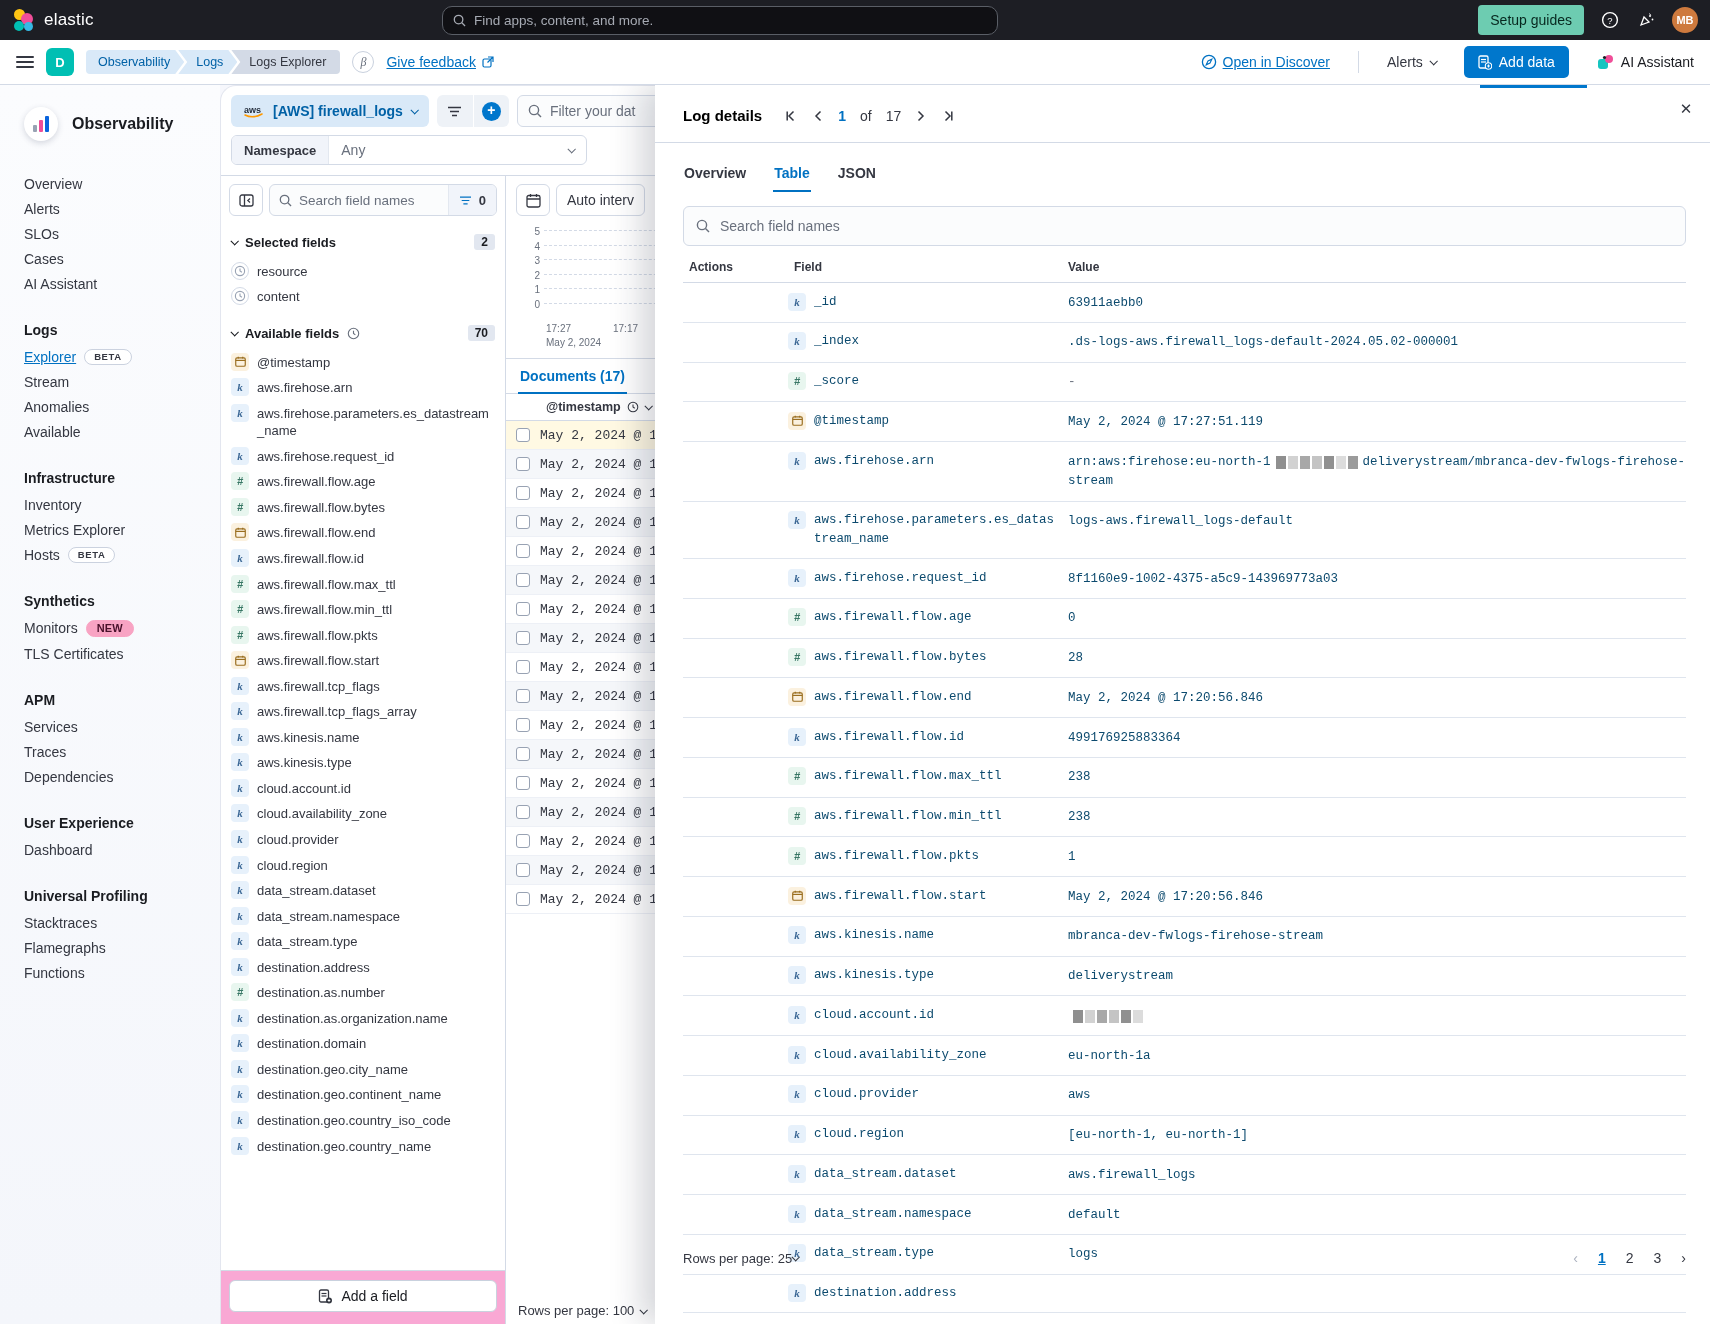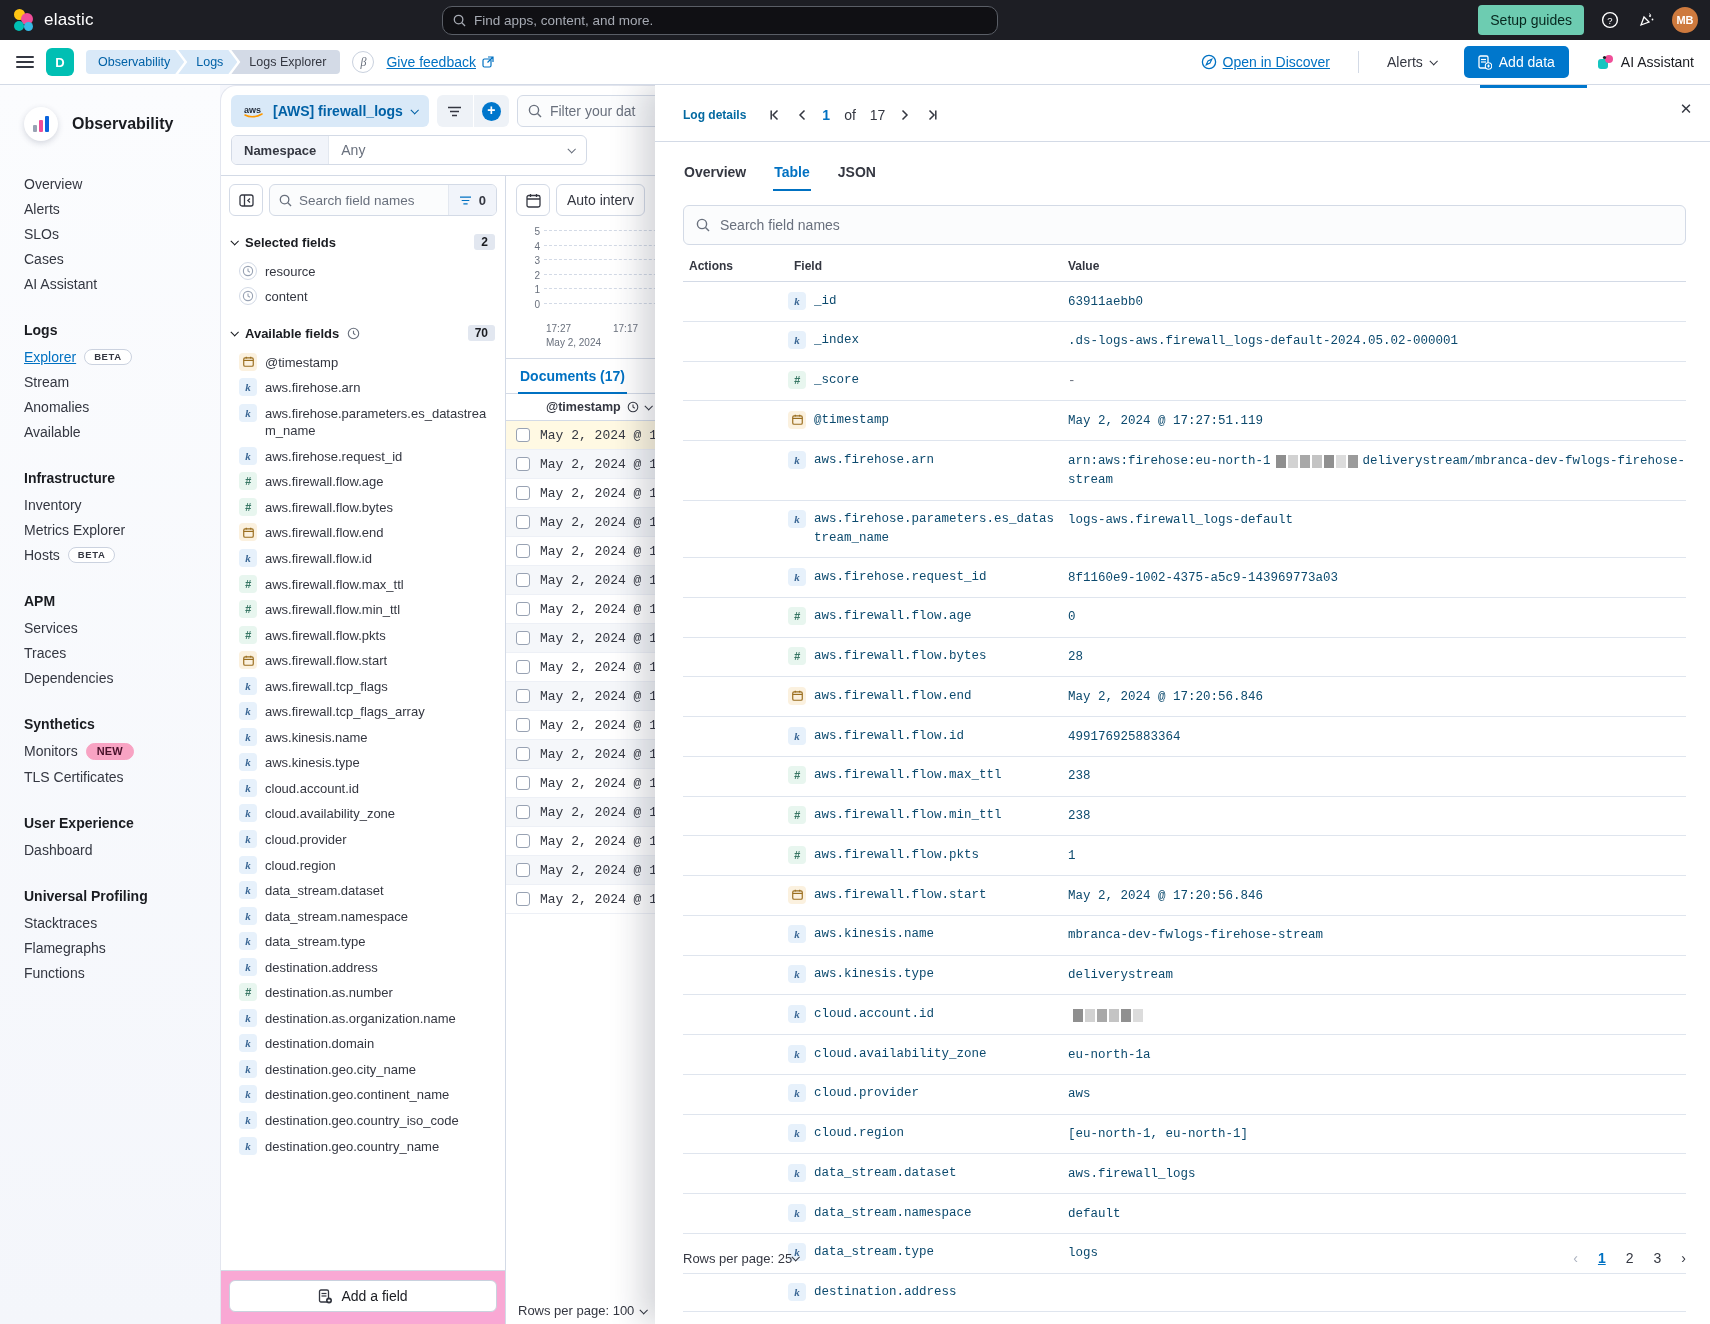--- a/index.html
+++ b/index.html
@@ -73,21 +73,21 @@
   .panels { flex:1; display:flex; min-height:0; position:relative; }
 
   
   .fields-panel { width:285px; border-right:1px solid #D3DAE6; position:relative; padding:8px 8px 0 8px; overflow:hidden; }
   .fp-toolbar { display:flex; gap:6px; margin-bottom:12px; }
   .sq-btn { width:34px; height:32px; border:1px solid #D3DAE6; border-radius:6px; background:#fff; display:flex; align-items:center; justify-content:center; }
   .fp-search { flex:1; height:32px; border:1px solid #D3DAE6; border-radius:6px; display:flex; align-items:center; gap:7px; padding:0 0 0 9px; color:#69707D; font-size:13.5px; background:#FBFCFD; overflow:hidden; }
   .fp-search .filter-count { margin-left:auto; height:100%; display:flex; align-items:center; gap:7px; background:#F1F4FA; padding:0 10px; border-left:1px solid #E3E8F0; color:#343741; font-weight:600; font-size:13px; }
   .sec-head { display:flex; align-items:center; gap:8px; font-size:13px; font-weight:700; color:#1A1C21; padding:6px 2px; }
   .count-badge { margin-left:auto; background:#E2E7F0; border-radius:3px; padding:1px 7px; font-size:12px; font-weight:600; }
-  .field-list { margin:2px 0 10px 8px; }
+  .field-list { margin:2px 0 10px 0; }
   .field-item { display:flex; align-items:flex-start; gap:8px; padding:3.5px 2px; font-size:13px; color:#343741; }
   .field-item .fname { word-break:break-all; line-height:1.35; padding-top:1px; }
   .type-icon { flex:0 0 18px; width:18px; height:18px; border-radius:4px; display:inline-flex; align-items:center; justify-content:center; font-size:11px; font-weight:700; }
   .t-k { background:#E7F1FB; color:#3B6795; font-style:italic; font-family:"Liberation Serif",serif; }
   .t-num { background:#E8F6EF; color:#387765; font-style:italic; }
   .t-date, .t-geo { background:#FBF1DF; color:#9A6E1F; }
   .t-unknown { background:#fff; color:#98A2B3; border:1px solid #D3DAE6; border-radius:50%; }
   .addfield-wrap { position:absolute; left:0; right:0; bottom:0; padding:9px 8px 12px; border-top:1px solid #D3DAE6; background:#f9a8d4; }
   .addfield-btn { width:100%; height:32px; border:1px solid #C9D1DE; border-radius:6px; background:#fff; font-family:inherit; font-size:14px; font-weight:500; color:#1A1C21; display:flex; align-items:center; justify-content:center; gap:8px; }
 
@@ -107,21 +107,21 @@
   .doc-row:nth-child(even) { background:#F5F7FA; }
   .doc-row.selected { background:#FFF9E3; }
   .checkbox { width:14px; height:14px; border:1px solid #98A2B3; border-radius:3px; background:#fff; flex:0 0 14px; }
   .dp-footer { position:absolute; bottom:6px; left:12px; font-size:13px; display:flex; align-items:center; gap:6px; }
 
   
   .flyout { position:absolute; left:655px; top:85px; right:0; bottom:0; background:#fff; box-shadow:-14px 0 30px rgba(20,30,50,.18); z-index:20; padding:0 24px 0 28px; }
   .fly-progress { position:absolute; top:0; left:825px; width:107px; height:3px; background:#0077CC; }
   .fly-close { position:absolute; top:12px; right:12px; width:24px; height:24px; border:none; background:transparent; color:#343741; font-size:15px; line-height:24px; text-align:center; font-family:inherit; }
   .fly-title-row { display:flex; align-items:center; gap:22px; padding-top:22px; }
-  .fly-title { font-size:12px; font-weight:700; color:#0369a1; }
+  .fly-title { font-size:15px; font-weight:700; color:#000000; }
   .pager { display:flex; align-items:center; gap:14px; color:#343741; }
   .pager .cur { color:#0071C2; font-weight:600; }
   .fly-hr { border:none; border-top:1px solid #D3DAE6; margin:18px -24px 0 -28px; }
   .fly-tabs { display:flex; gap:26px; margin-top:16px; }
   .fly-tab { font-size:14px; font-weight:600; color:#343741; padding:6px 1px 9px; }
   .fly-tab.active { color:#0071C2; border-bottom:2px solid #0071C2; }
   .fly-search { margin-top:14px; height:40px; border:1px solid #D3DAE6; border-radius:6px; background:#FBFCFD; display:flex; align-items:center; gap:10px; padding:0 12px; color:#69707D; font-size:14px; }
   .ftable { margin-top:6px; }
   .ftable .hrow { display:flex; border-bottom:1px solid #D3DAE6; padding:8px 0; font-size:12px; font-weight:700; color:#343741; }
   .frow { display:flex; border-bottom:1px solid #DFE5EE; padding:9.5px 0; align-items:flex-start; }
@@ -288,39 +288,39 @@
           </div>
           <div class="nav-item">
             <a href="#">Metrics Explorer</a>
           </div>
           <div class="nav-item">
             <a href="#">Hosts</a>
             <span class="pill-badge">BETA</span>
           </div>
         </div>
         <div class="nav-group">
-          <div class="nav-heading">APM</div>
-          <div class="nav-item">
-            <a href="#">Services</a>
-          </div>
-          <div class="nav-item">
-            <a href="#">Traces</a>
-          </div>
-          <div class="nav-item">
-            <a href="#">Dependencies</a>
-          </div>
-        </div>
-        <div class="nav-group">
           <div class="nav-heading">Synthetics</div>
           <div class="nav-item">
             <a href="#">Monitors</a>
             <span class="pill-badge new">NEW</span>
           </div>
           <div class="nav-item">
             <a href="#">TLS Certificates</a>
+          </div>
+        </div>
+        <div class="nav-group">
+          <div class="nav-heading">APM</div>
+          <div class="nav-item">
+            <a href="#">Services</a>
+          </div>
+          <div class="nav-item">
+            <a href="#">Traces</a>
+          </div>
+          <div class="nav-item">
+            <a href="#">Dependencies</a>
           </div>
         </div>
         <div class="nav-group">
           <div class="nav-heading">User Experience</div>
           <div class="nav-item">
             <a href="#">Dashboard</a>
           </div>
         </div>
         <div class="nav-group">
           <div class="nav-heading">Universal Profiling</div>

